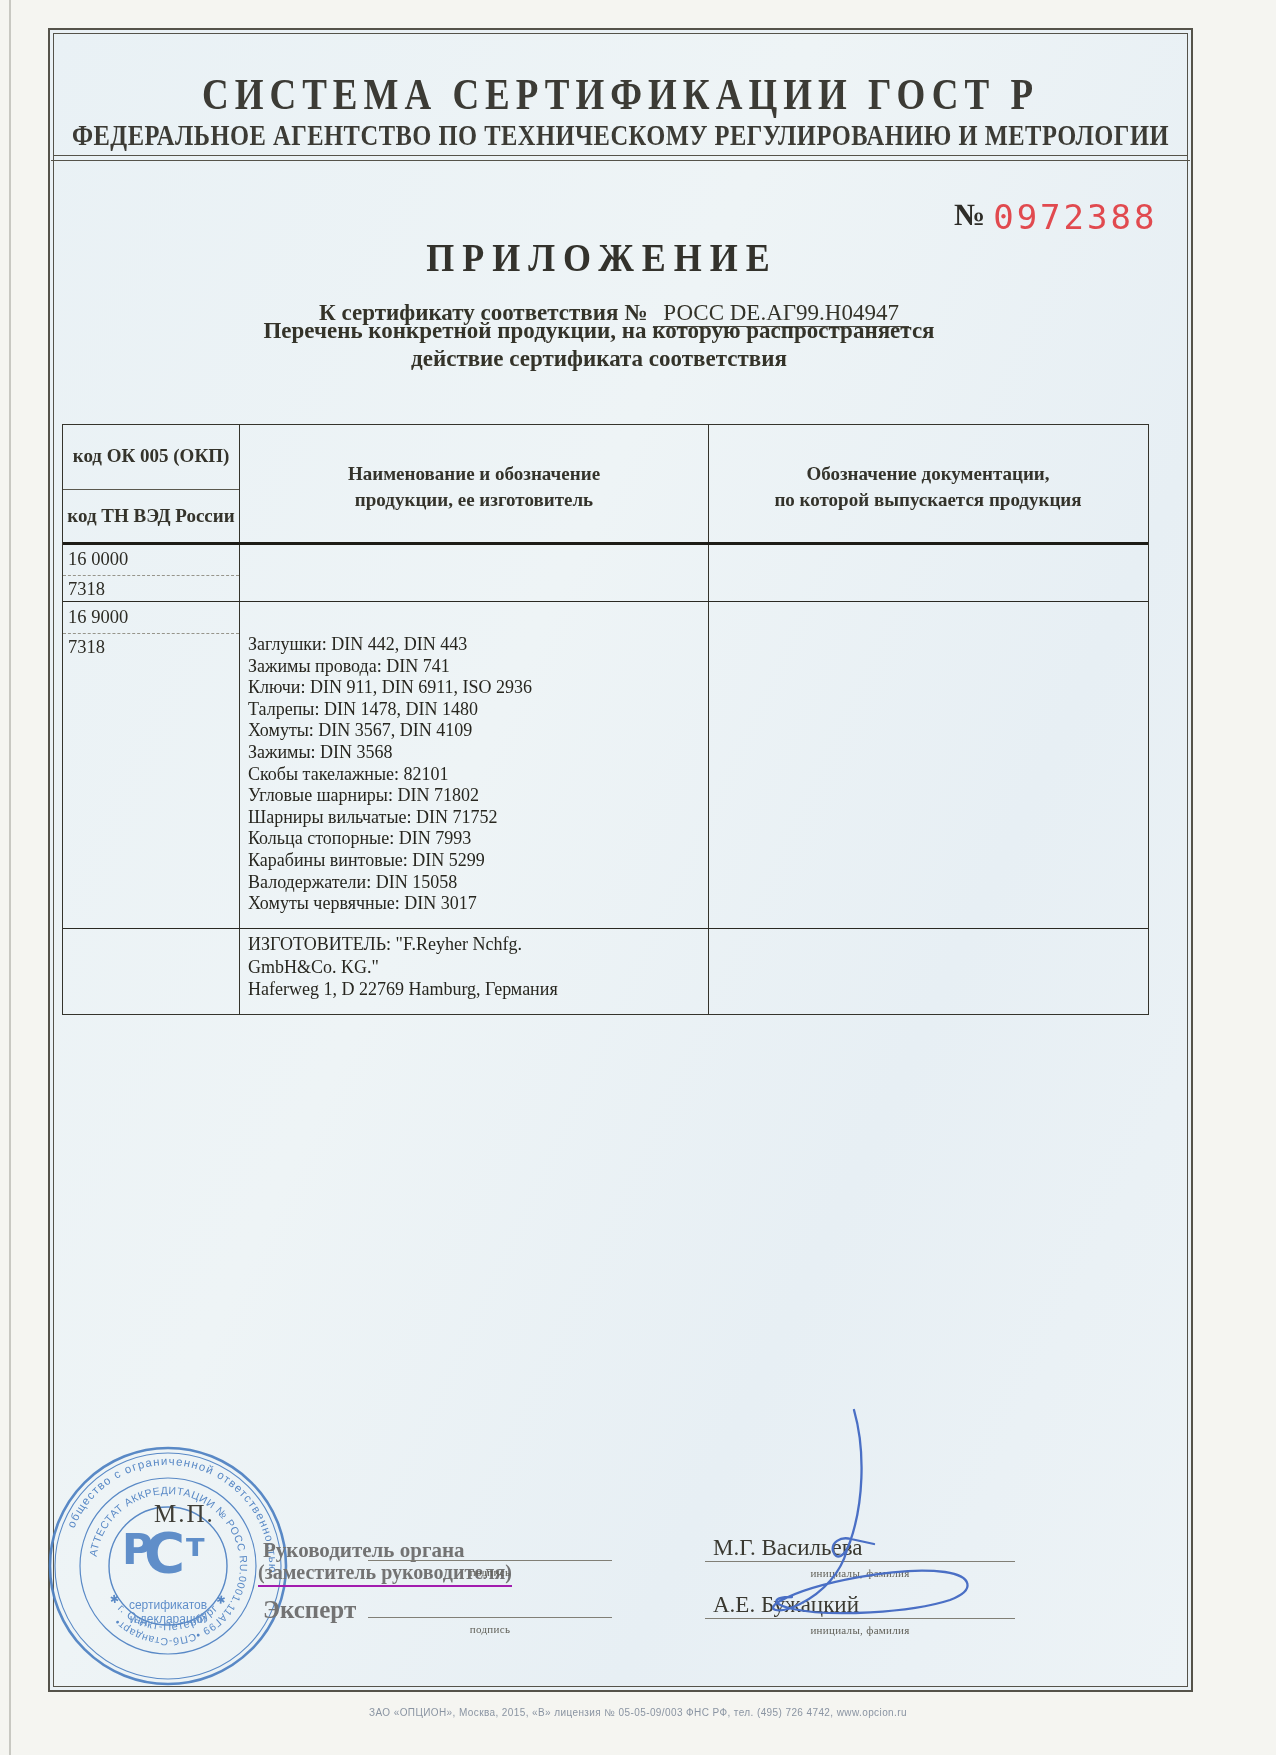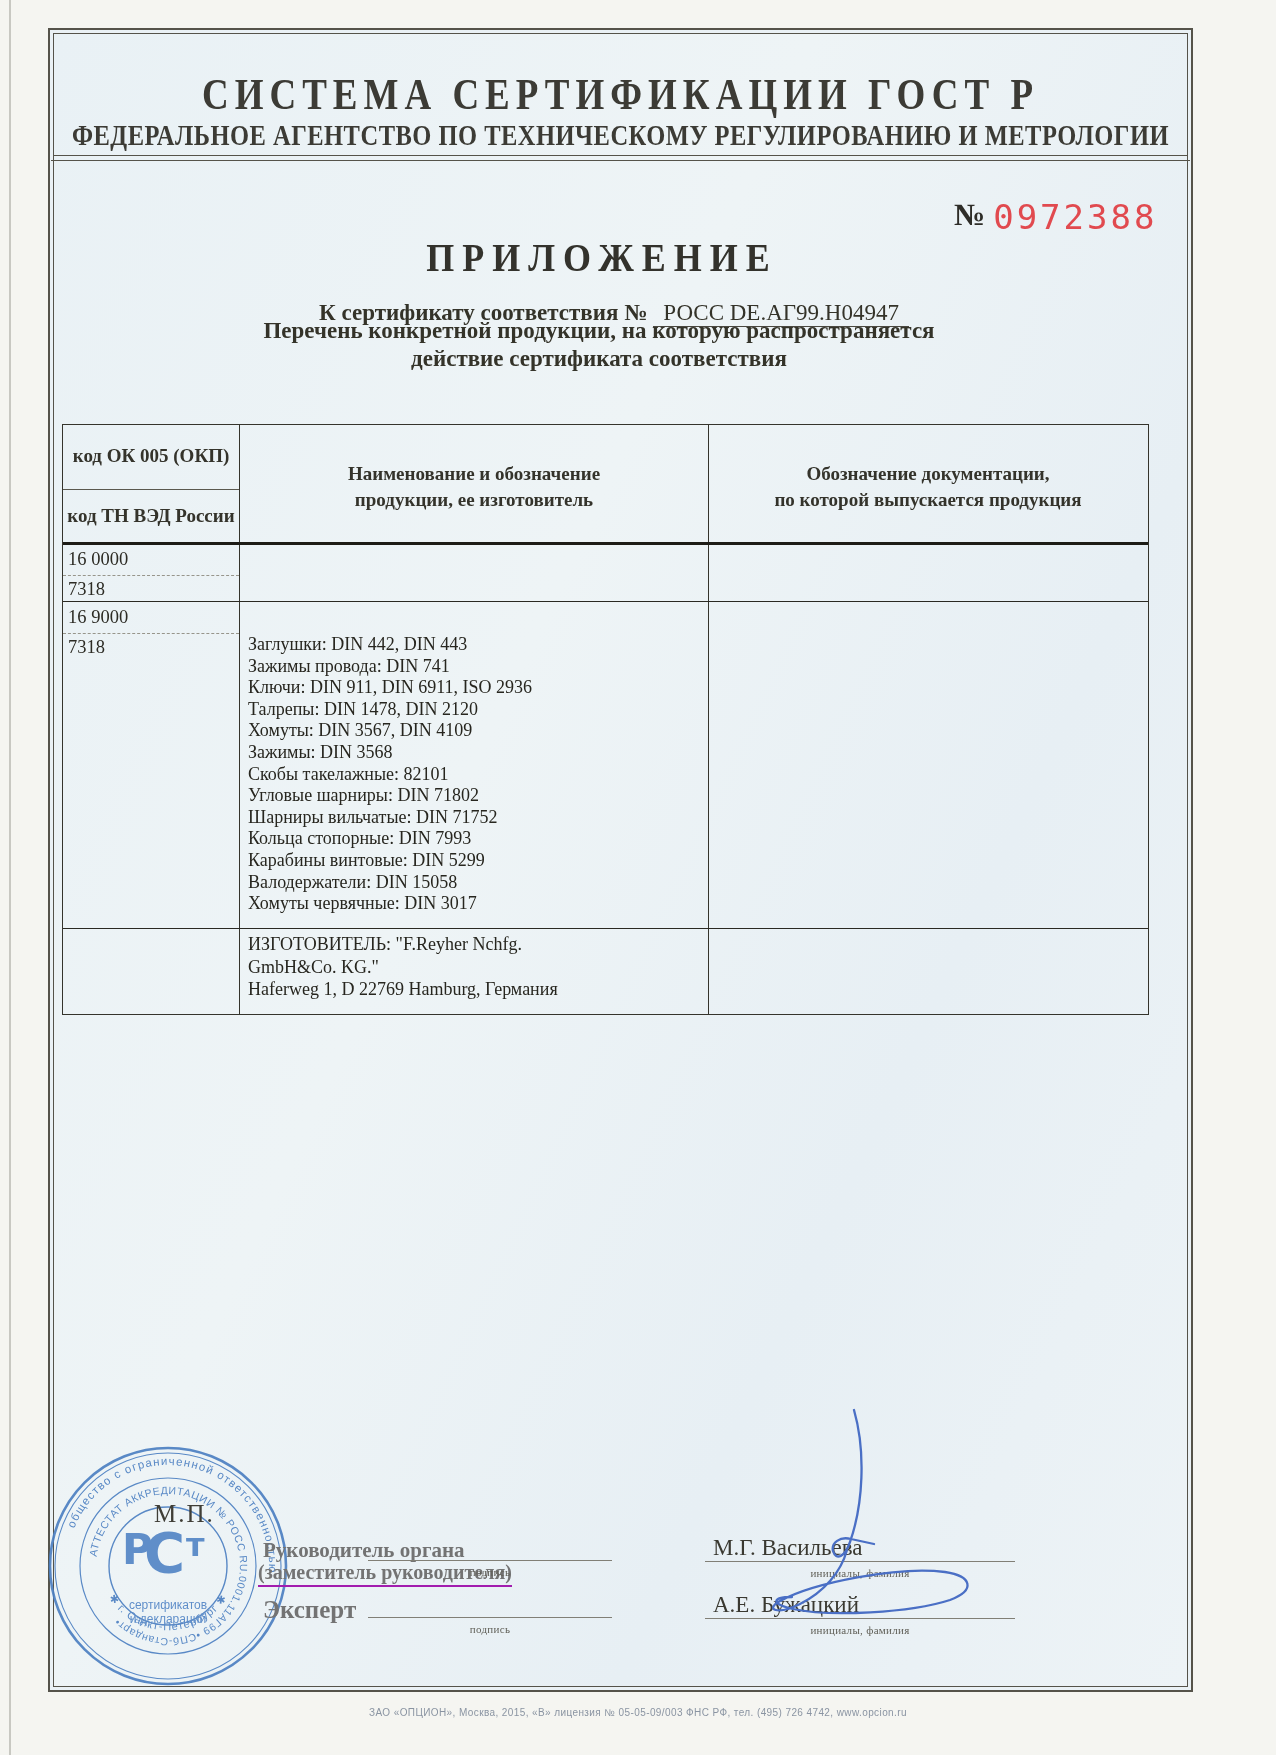--- a/index.html
+++ b/index.html
@@ -146,21 +146,21 @@
     <div class="cell code" style="left:0;top:154px;width:176px;">7318</div>
 
     <div class="cell code" style="left:0;top:182px;width:176px;">16 9000</div>
     <div class="dotted" style="left:0;top:208px;width:176px;"></div>
     <div class="cell code" style="left:0;top:212px;width:176px;">7318</div>
 
     <div class="prodlist" style="left:185px;top:181px;width:455px;margin-top:28px;">
         <div class="pline">Заглушки: DIN 442, DIN 443</div>
         <div class="pline">Зажимы провода: DIN 741</div>
         <div class="pline">Ключи: DIN 911, DIN 6911, ISO 2936</div>
-        <div class="pline">Талрепы: DIN 1478, DIN 2120</div>
+        <div class="pline">Талрепы: DIN 1478, DIN 1480</div>
         <div class="pline">Хомуты: DIN 3567, DIN 4109</div>
         <div class="pline">Зажимы: DIN 3568</div>
         <div class="pline">Скобы такелажные: 82101</div>
         <div class="pline">Угловые шарниры: DIN 71802</div>
         <div class="pline">Шарниры вильчатые: DIN 71752</div>
         <div class="pline">Кольца стопорные: DIN 7993</div>
         <div class="pline">Карабины винтовые: DIN 5299</div>
         <div class="pline">Валодержатели: DIN 15058</div>
         <div class="pline">Хомуты червячные: DIN 3017</div>
       </div>

